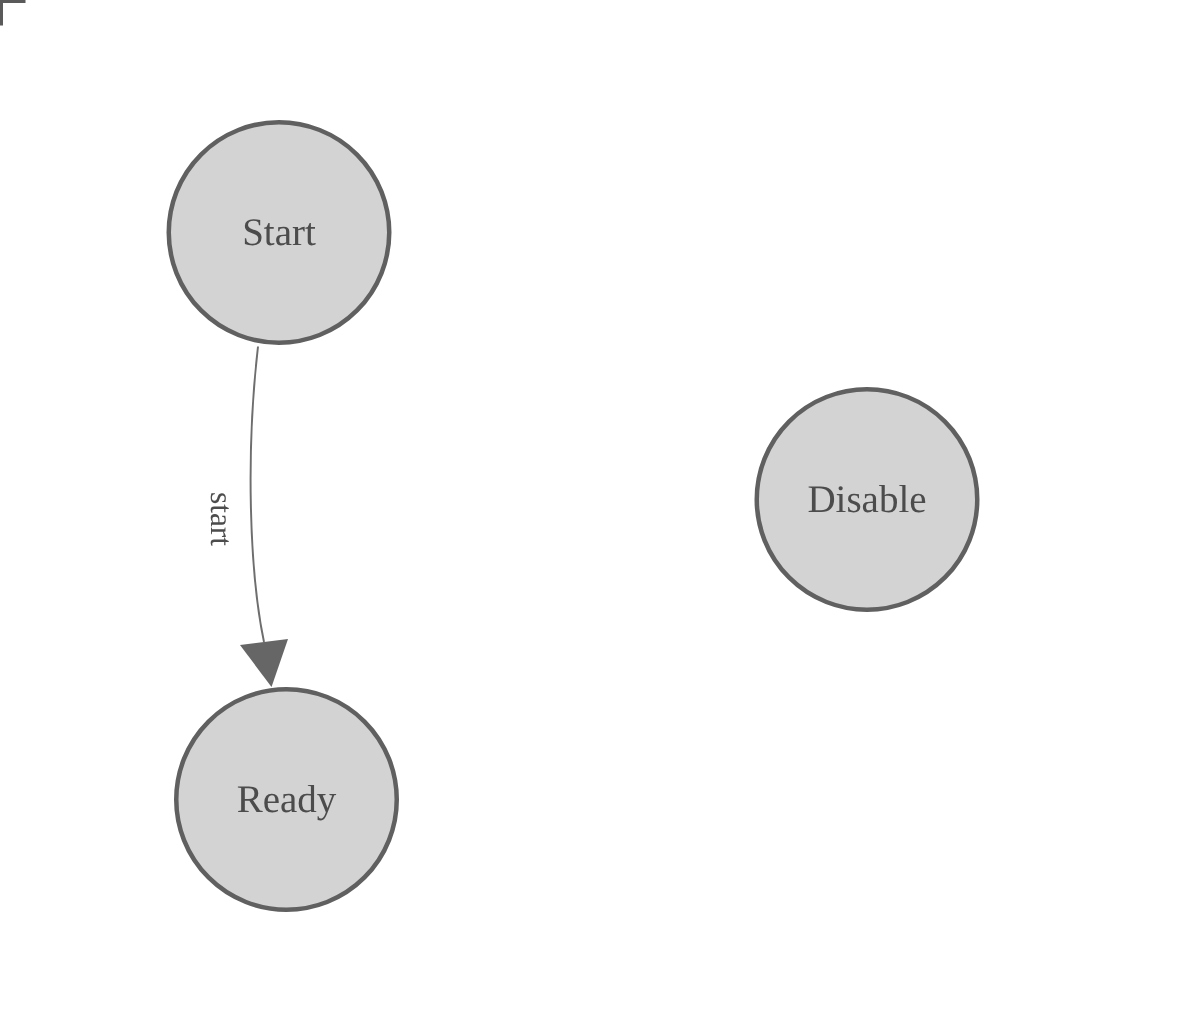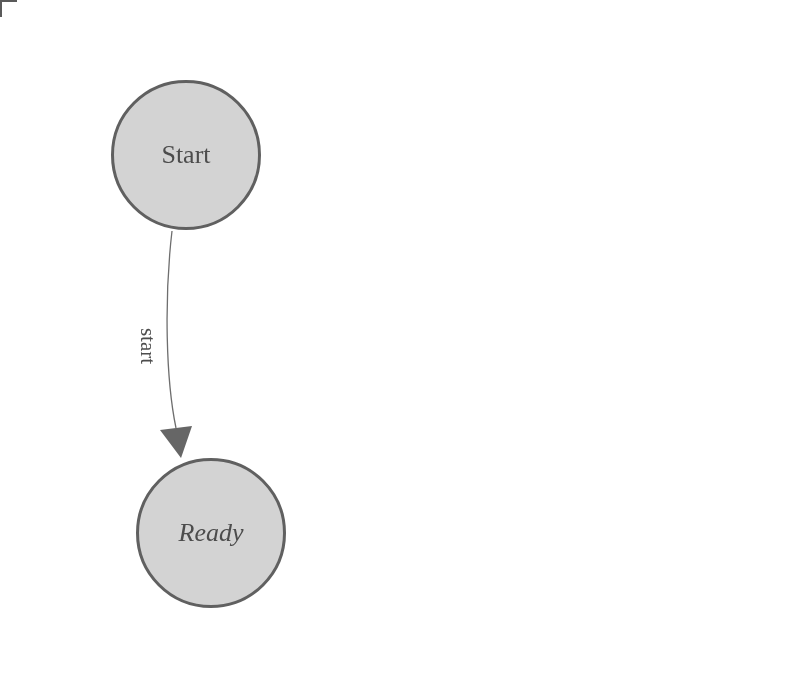--- a/index.html
+++ b/index.html
@@ -46,21 +46,21 @@
     height: 150px;
     box-sizing: border-box;
     border-radius: 50%;
     background: #d3d3d3;
     border: 3px solid #606060;
     display: flex;
     align-items: center;
     justify-content: center;
   }
   .node-start   { left: 111px; top: 80px;  }
-  .node-ready   { left: 136px; top: 458px; font-style: italic; }
+  .node-ready   { left: 116px; top: 458px; }
   .node-disable { left: 503px; top: 258px; }
   .node-label {
     font-size: 26px;
     color: #4c4c4c;
     line-height: 1;
     user-select: none;
   }
   .edge-label {
     position: absolute;
     left: 147px;
@@ -87,14 +87,17 @@
   <div class="edge-label">start</div>
 
   <div class="state-node node-start">
     <span class="node-label">Start</span>
   </div>
 
   <div class="state-node node-ready">
     <span class="node-label">Ready</span>
   </div>
 
+  <div class="state-node node-disable">
+    <span class="node-label">Disable</span>
+  </div>
 
 </div>
 
 </body></html>

